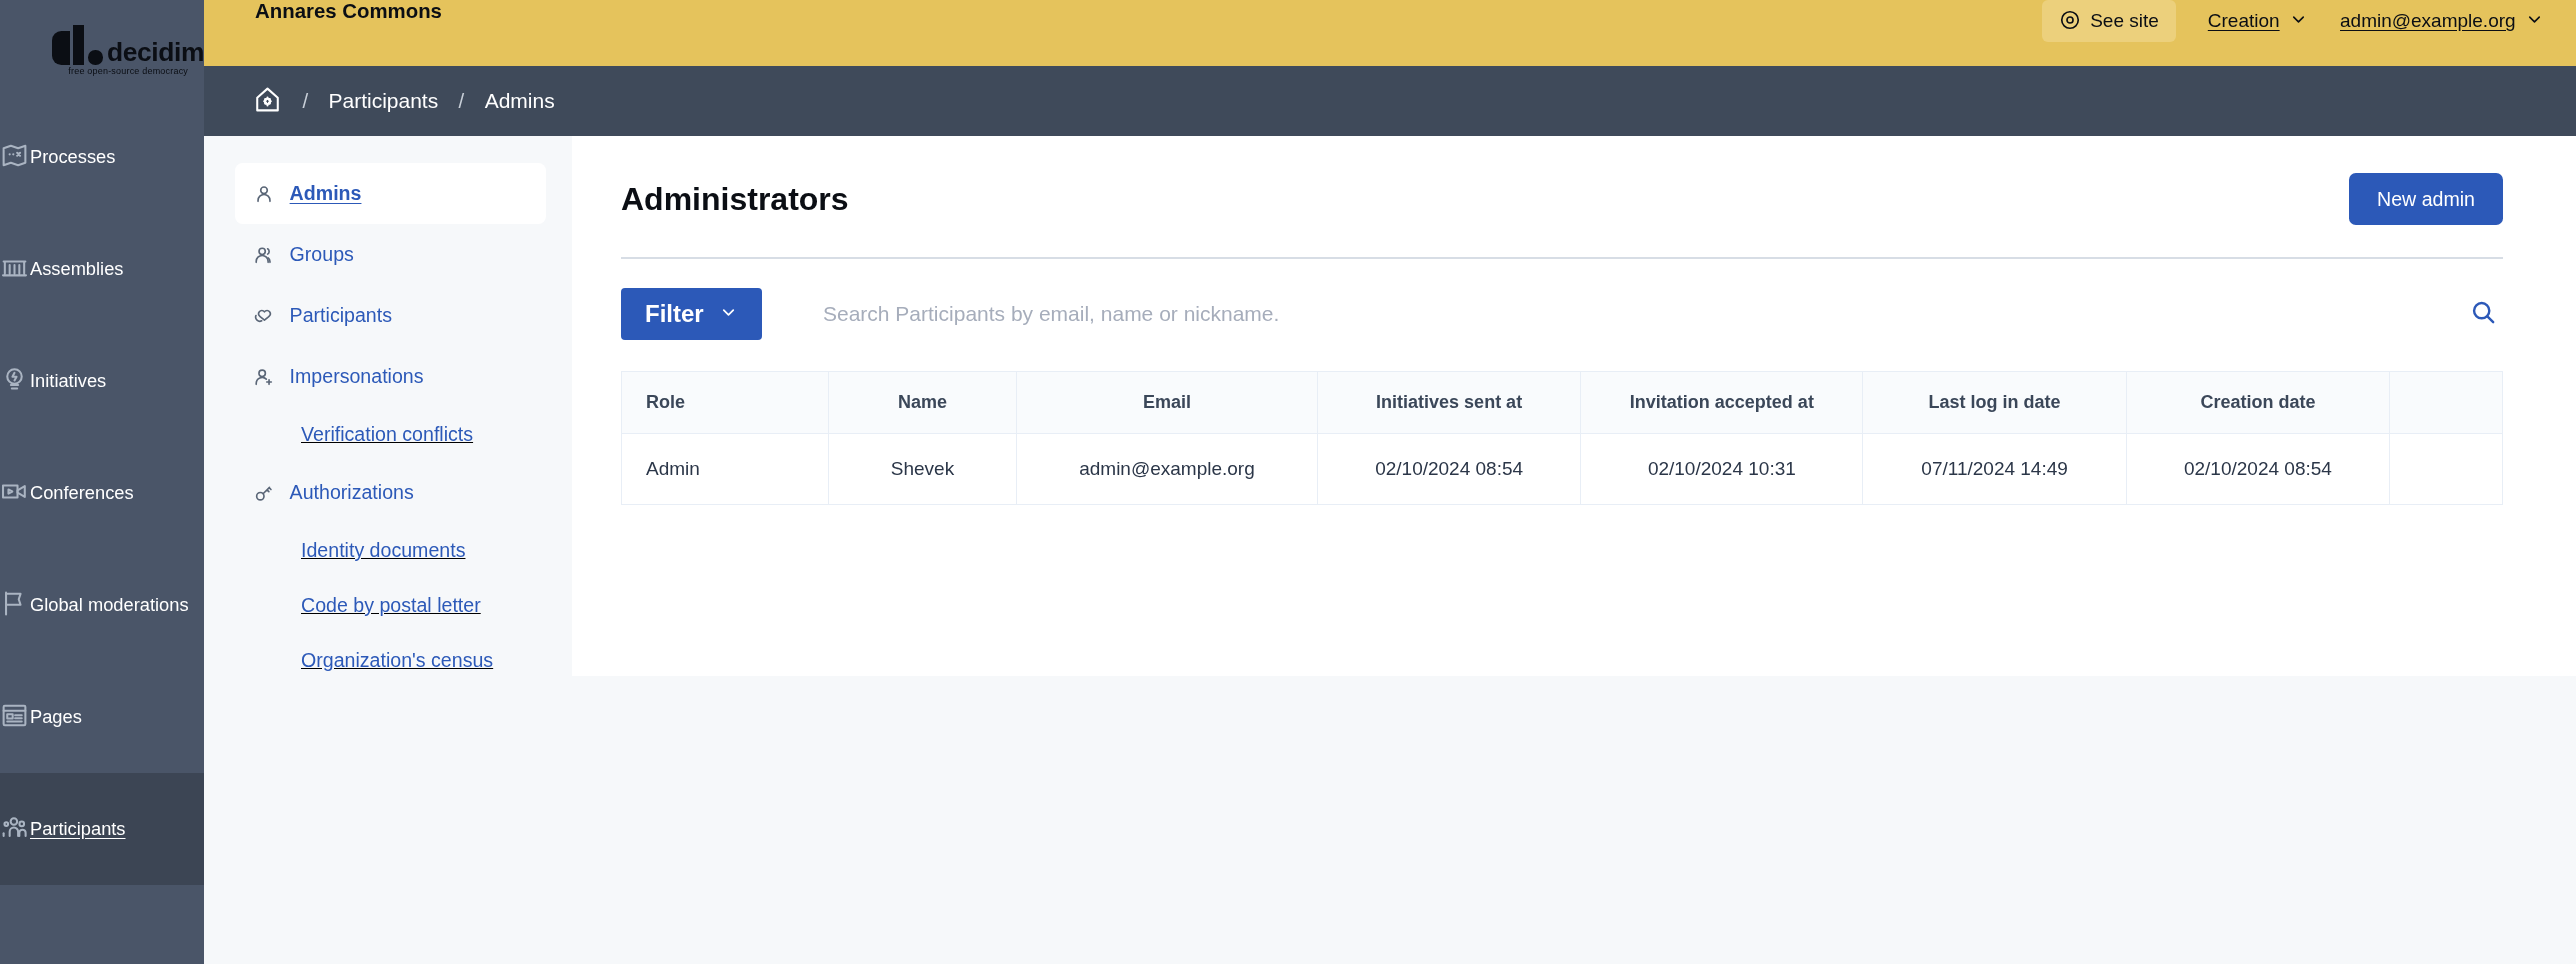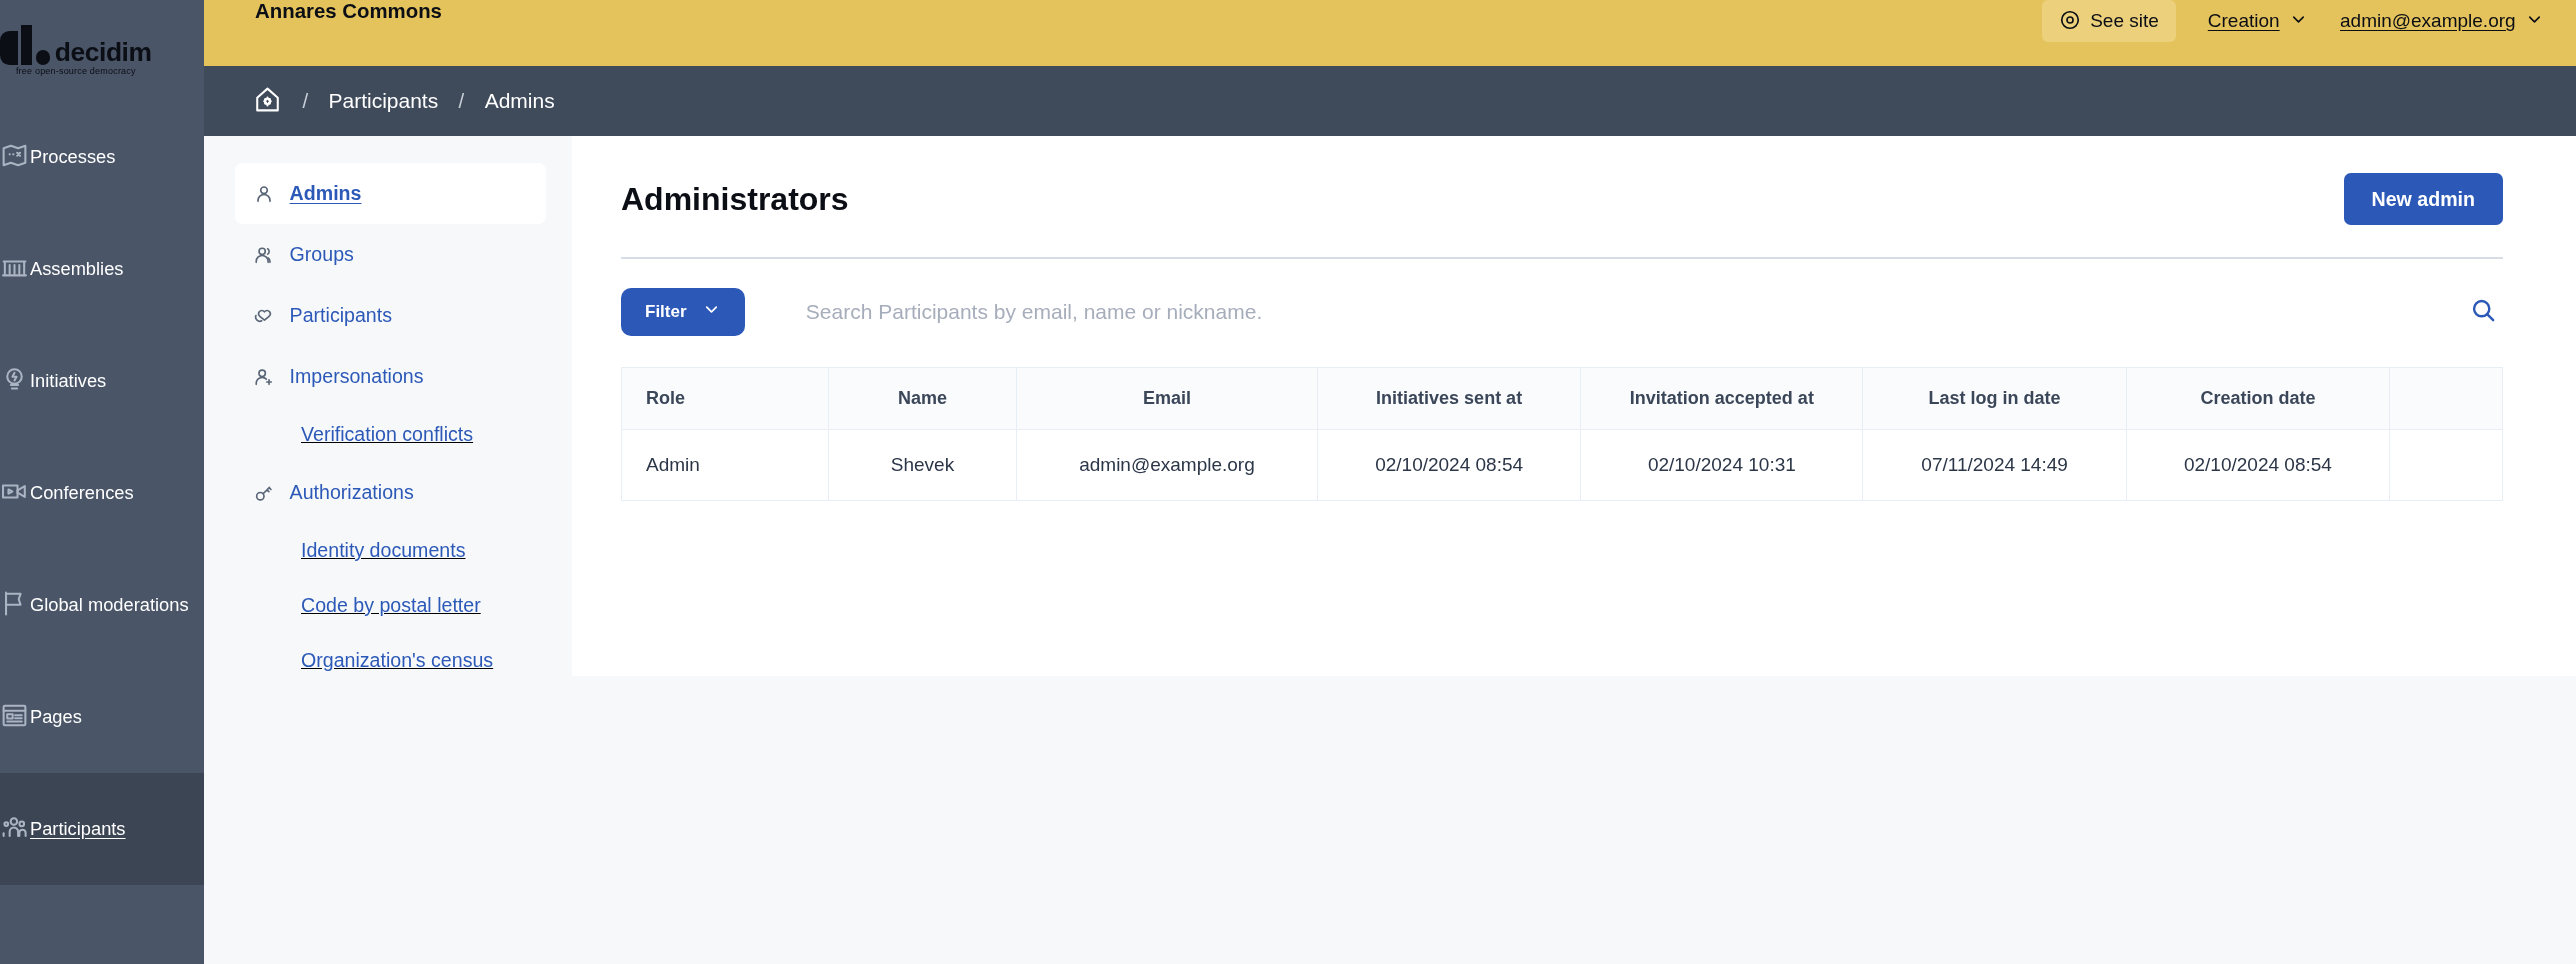--- a/index.html
+++ b/index.html
@@ -14,21 +14,21 @@
   
   .rail {
     width: 204px; flex: 0 0 204px;
     background: #4a5568;
     display: flex; flex-direction: column;
     align-items: stretch;
     padding-top: 0;
   }
   .rail-logo {
     height: 101px;
-    display: flex; align-items: center; justify-content: flex-start;
+    display: flex; align-items: center; justify-content: flex-end;
   }
   .logo-wrap { display:flex; flex-direction:column; align-items:center; }
   .logo-row { display:flex; align-items:flex-end; gap:4.3px; }
   .logo-bars { display:flex; align-items:flex-end; gap:2.6px; }
   .lb1 { width:18px; height:34px; background:#0b0e14; border-radius:9.4px 0 0 9.4px; }
   .lb2 { width:11px; height:40px; background:#0b0e14; }
   .lbdot { width:14.5px; height:14.5px; border-radius:50%; background:#0b0e14; margin-left:1.7px; }
   .logo-word { font-size:26.4px; font-weight:700; color:#0b0e14; letter-spacing:-0.4px; line-height:0.95; }
   .logo-tag { font-size:9px; color:#0b0e14; letter-spacing:0.2px; margin-top:1.7px; }
 
@@ -121,33 +121,33 @@
     padding: 37px 73px 0 49px;
     min-width: 0;
     height: 540px;
     align-self: flex-start;
   }
   .card-head { display: flex; align-items: center; }
   .page-title { font-size: 32px; font-weight: 700; color: #0b0e14; }
   .btn-primary {
     margin-left: auto;
     background: #2c59b8; color: #fff;
-    font-size: 19.6px; font-weight: 700;
+    font-size: 19.6px; font-weight: 400;
     border: none; border-radius: 6.8px;
     padding: 14.5px 28px;
     cursor: pointer;
     font-family: "Liberation Sans", sans-serif;
   }
   .hr { height: 1.7px; background: #d7dde5; margin: 32px 0 0 0; }
 
   .toolsrow { display: flex; align-items: center; margin-top: 29px; gap: 0; }
   .btn-filter {
     background: #2c59b8; color: #fff;
-    font-size: 17px; font-weight: 700;
-    border: none; border-radius: 10px;
+    font-size: 24px; font-weight: 700;
+    border: none; border-radius: 4px;
     padding: 12px 24px;
     display: flex; align-items: center; gap: 15.3px;
     cursor: pointer;
     font-family: "Liberation Sans", sans-serif;
   }
   .searchwrap { flex: 1; display: flex; align-items: center; margin-left: 61px; }
   .searchinput {
     flex: 1; border: none; outline: none; background: transparent;
     font-size: 21px; color: #0b0e14;
     font-family: "Liberation Sans", sans-serif;

